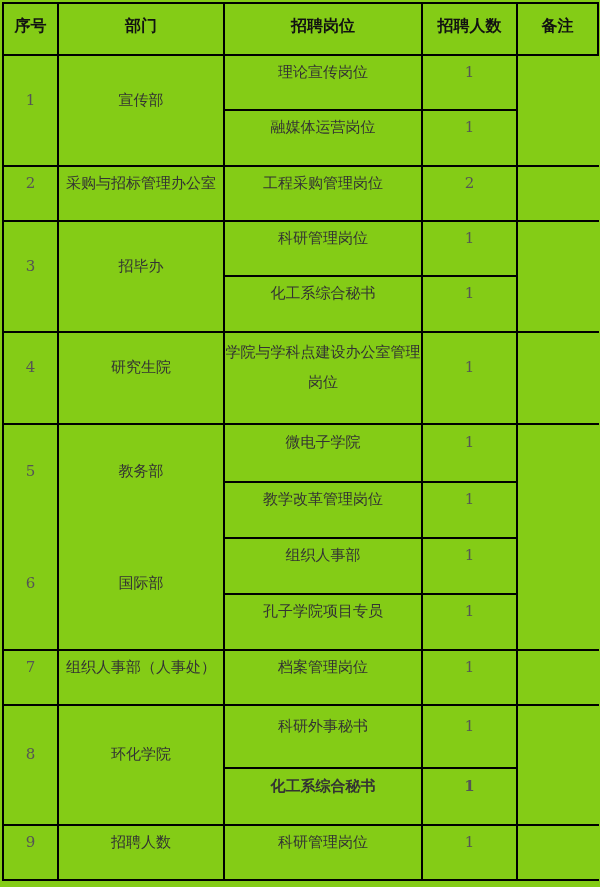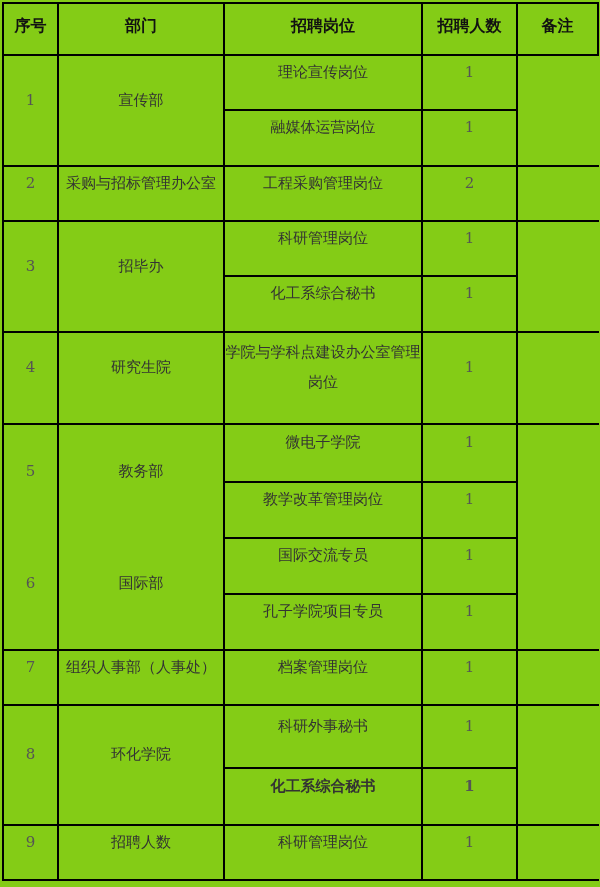--- a/index.html
+++ b/index.html
@@ -121,21 +121,21 @@
           <td class="count">1</td>
           <td class="nb last" rowspan="2" style="border-right: none;"></td>
         </tr>
         <tr style="height: 56px;">
           <td>教学改革管理岗位</td>
           <td class="count">1</td>
         </tr>
         <tr style="height: 56px;">
           <td class="seq" rowspan="2">6</td>
           <td rowspan="2">国际部</td>
-          <td>国际交流专员</td>
+          <td>组织人事部</td>
           <td class="count">1</td>
           <td class="last" rowspan="2" style="border-right: none;"></td>
         </tr>
         <tr style="height: 56px; padding-left: 36px;">
           <td>孔子学院项目专员</td>
           <td class="count">1</td>
         </tr>
         <tr style="height: 55px;">
           <td class="seq">7</td>
           <td>组织人事部（人事处）</td>

